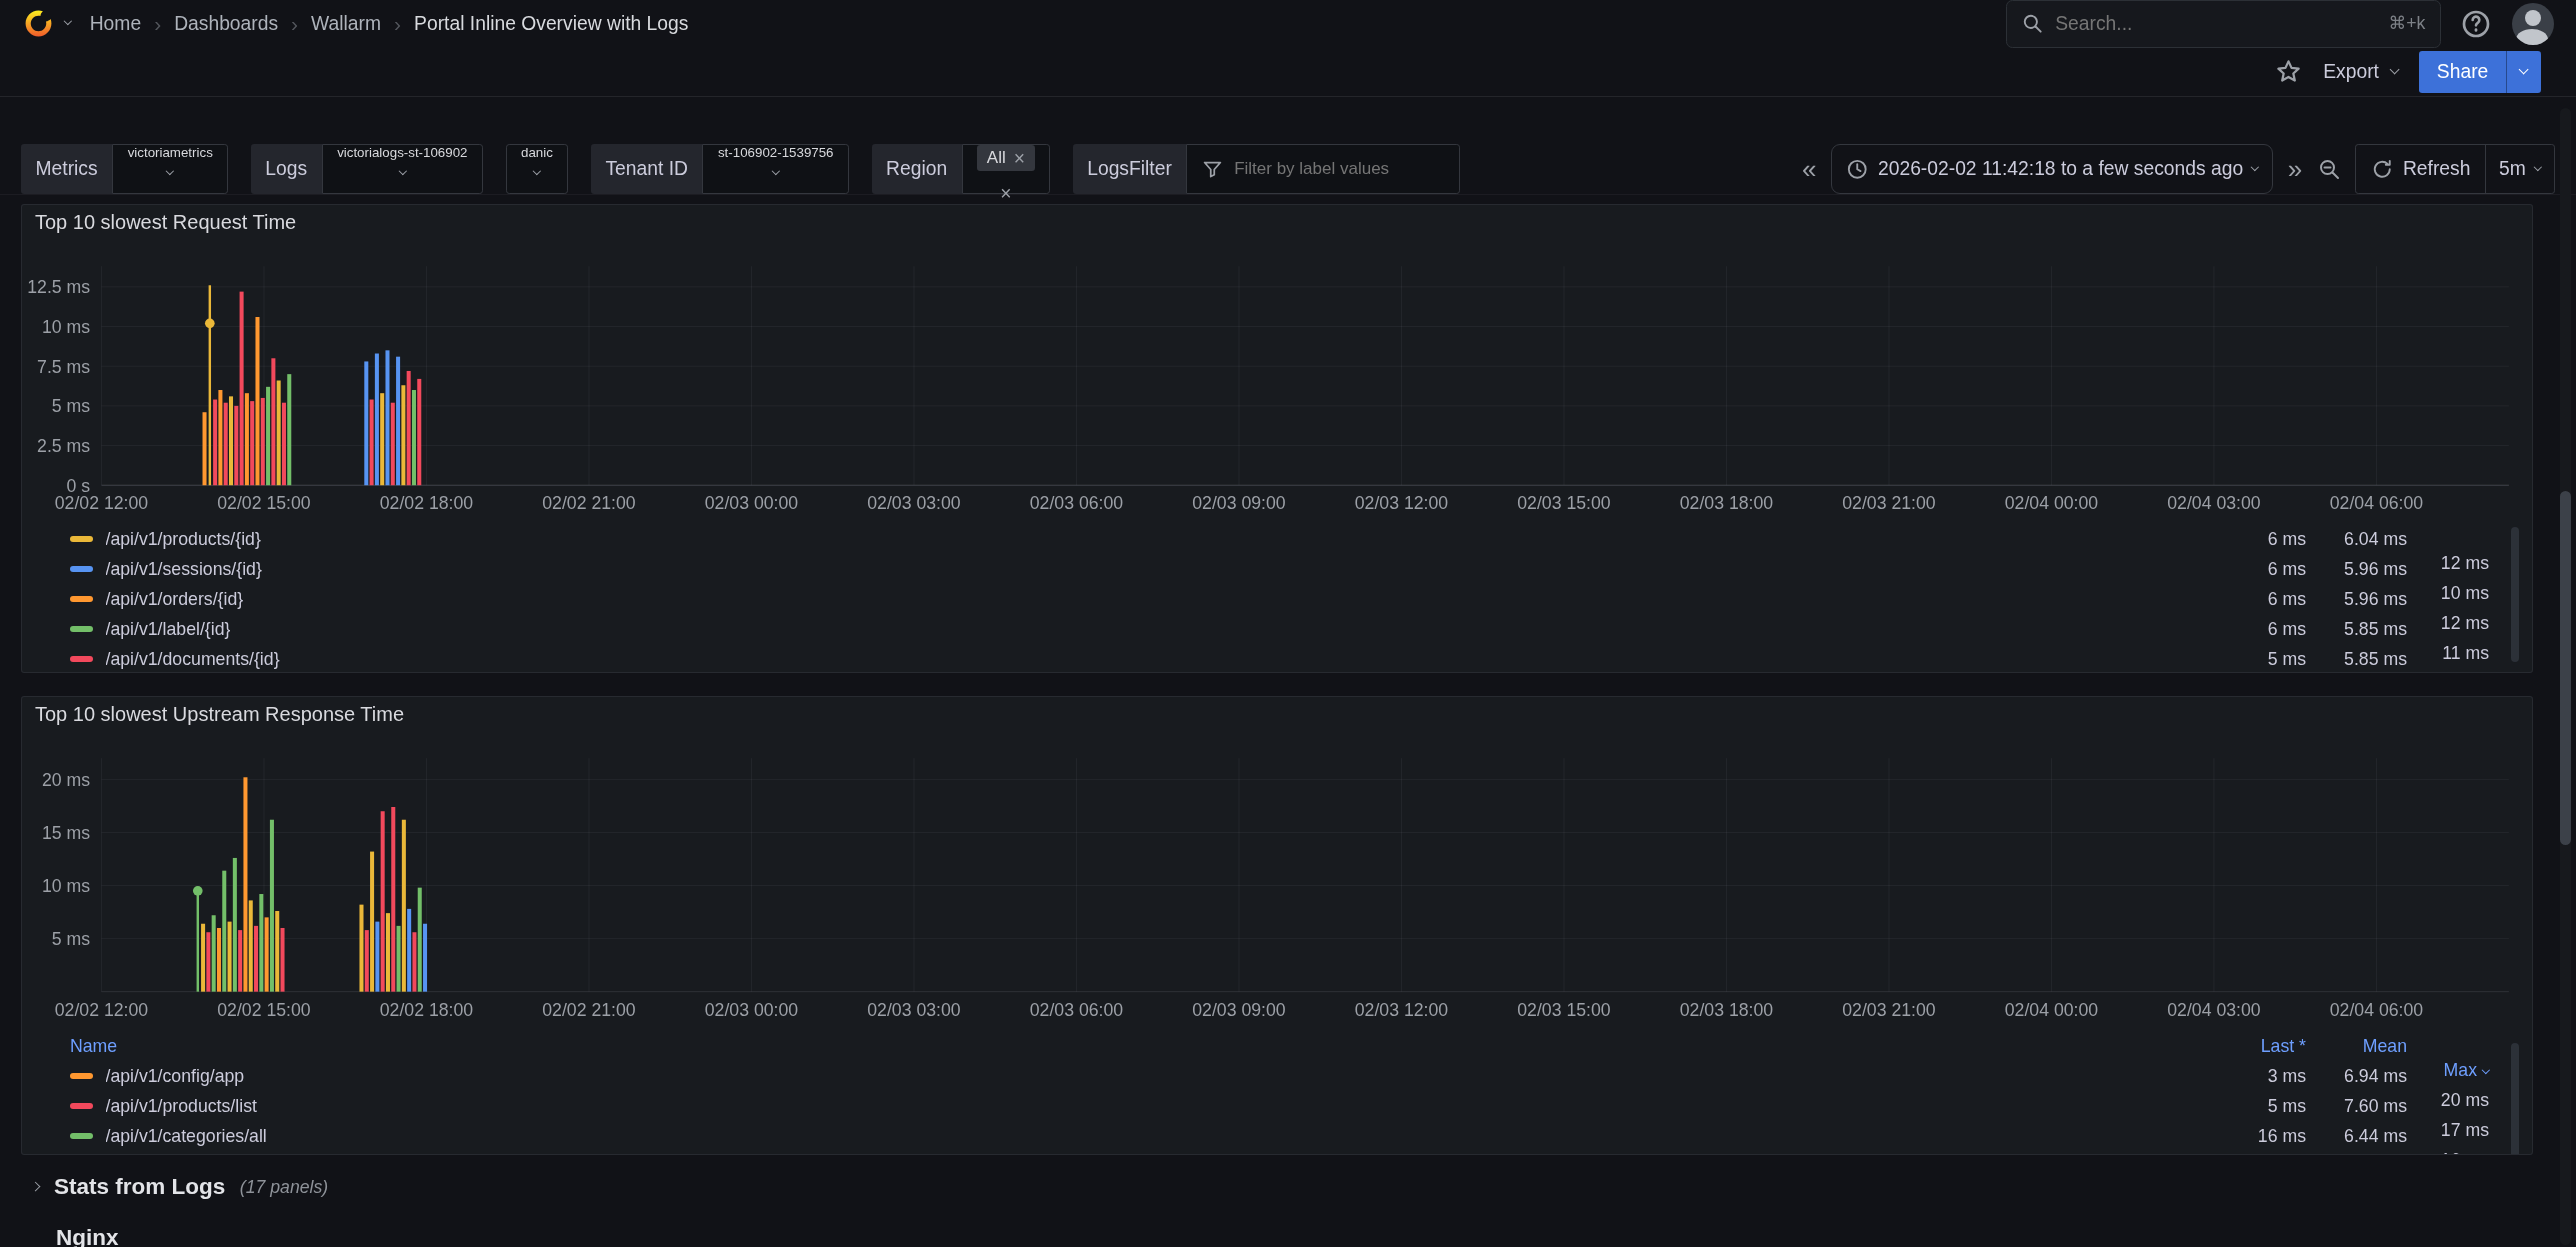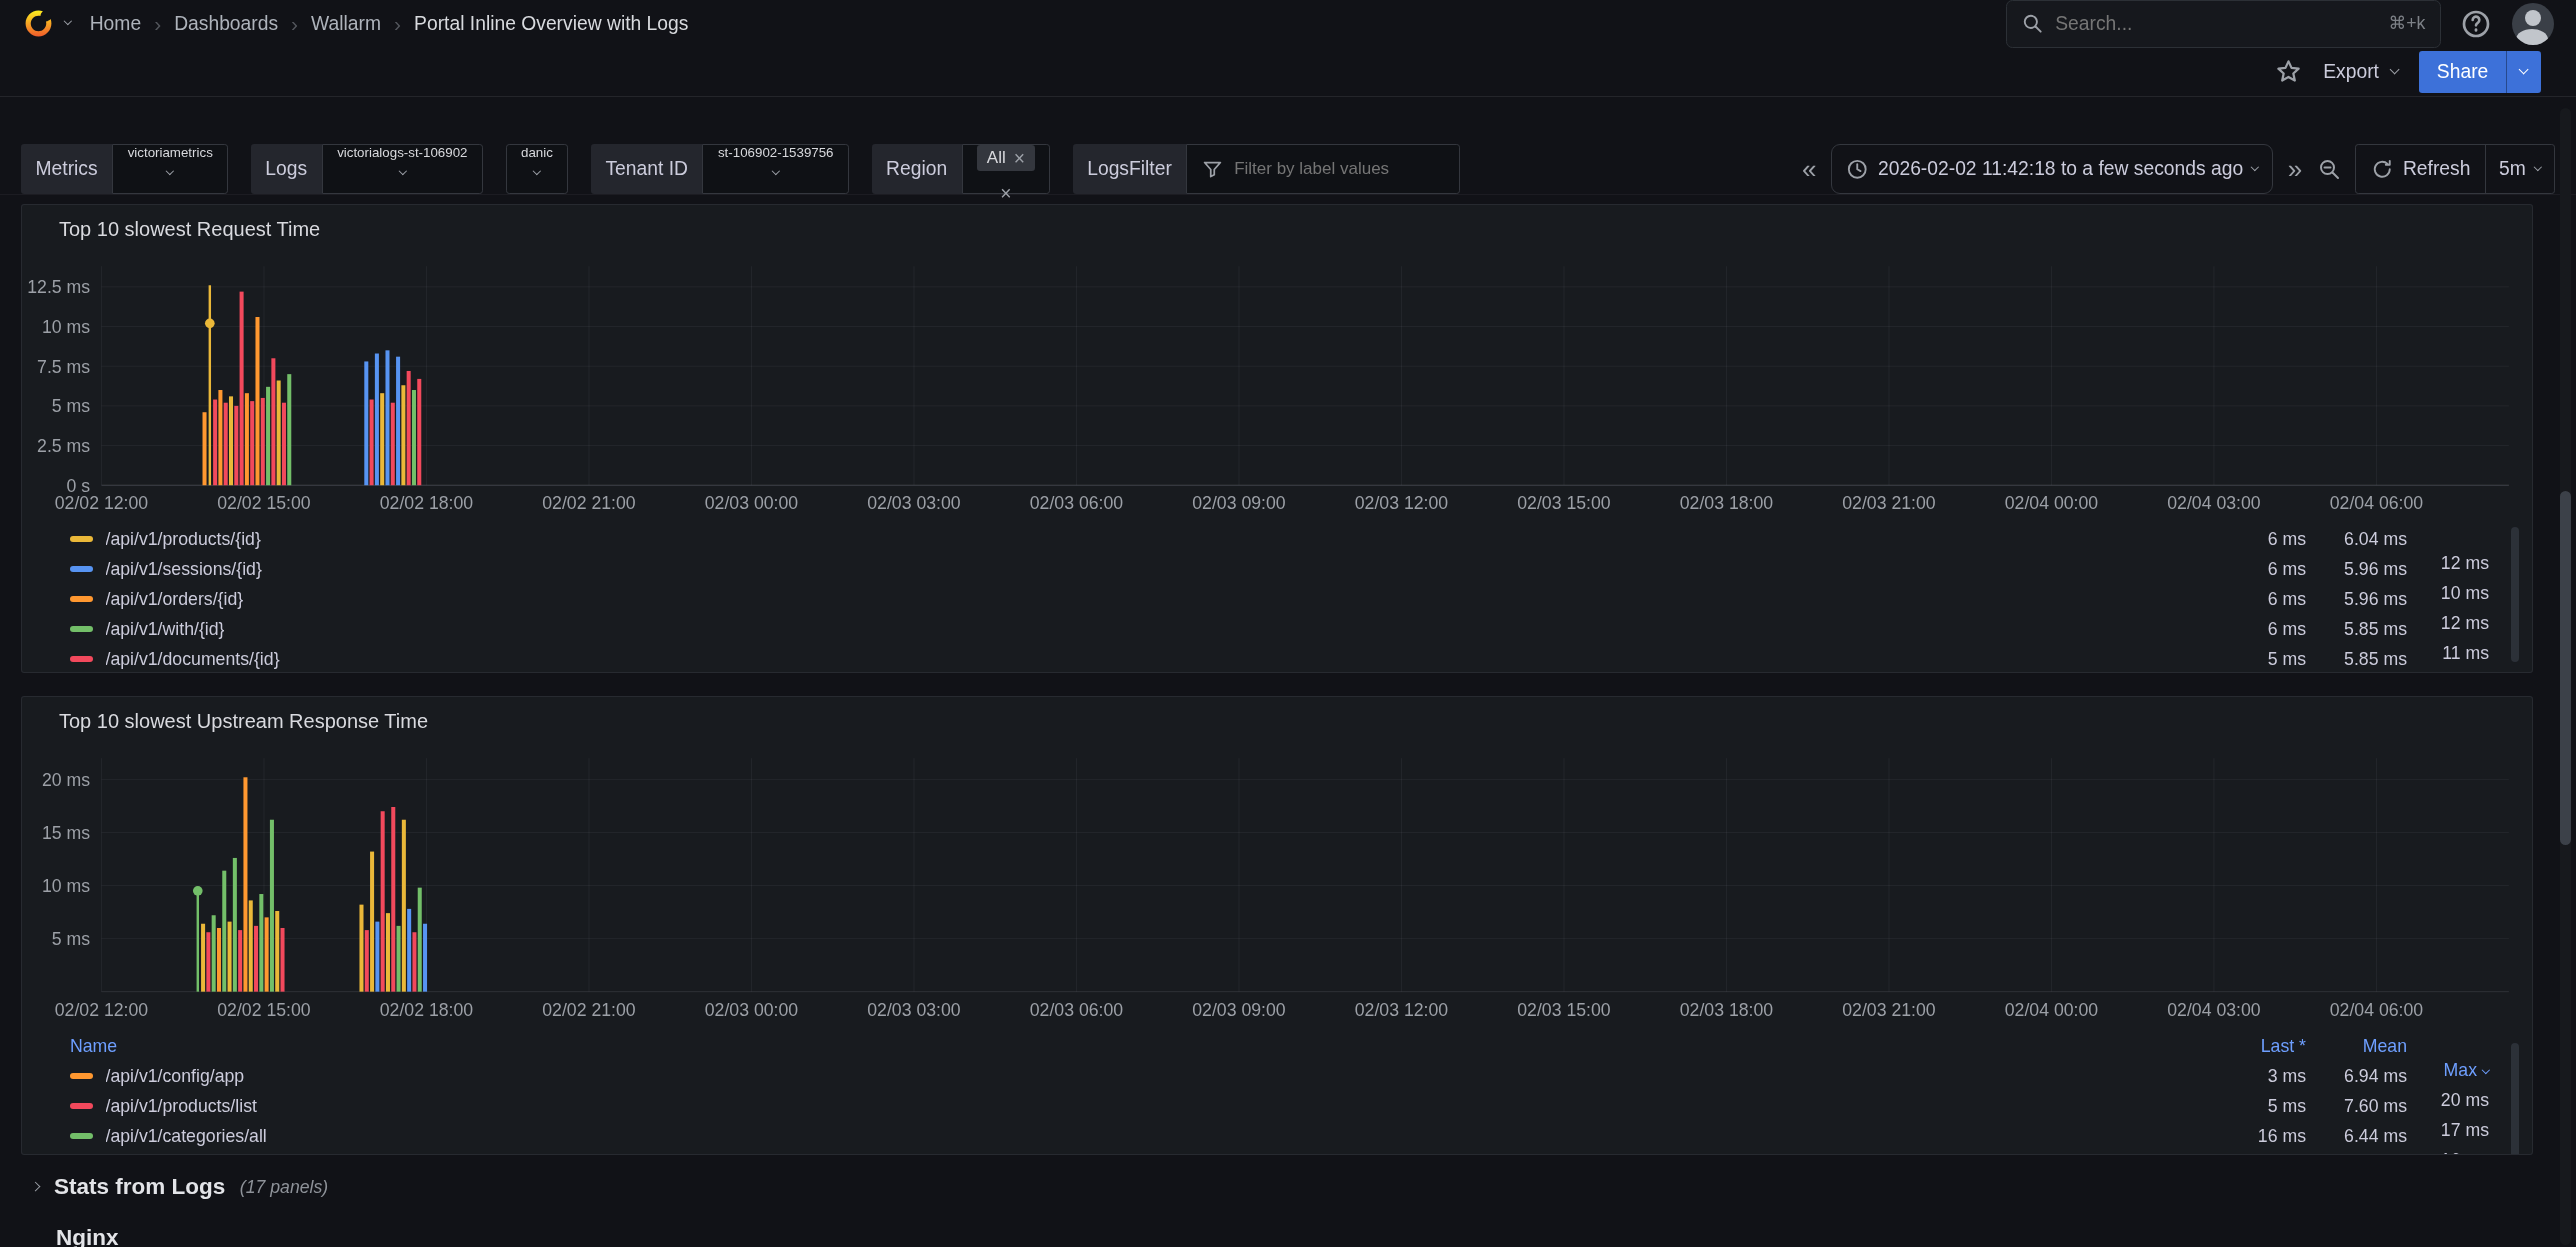--- a/index.html
+++ b/index.html
@@ -50,21 +50,21 @@
   .icon-btn { background:transparent; border:0; color:#9da1a8; font-size:26px; line-height:1; cursor:pointer; display:flex; align-items:center; }
   .time-btn { height:50px; border:0.8px solid #34373e; border-radius:9px; background:transparent; display:flex; align-items:center; gap:9px; padding:0 14.5px; color:#ccccdc; font:inherit; cursor:pointer; white-space:nowrap; }
   .refresh-group { height:50px; border:0.8px solid #34373e; border-radius:3.2px; display:flex; align-items:center; }
   .refresh-main { display:flex; align-items:center; gap:9.7px; padding:0 14.5px; height:100%; cursor:pointer; }
   .refresh-int { display:flex; align-items:center; gap:9.7px; padding:0 13px; height:100%; border-left:0.8px solid #34373e; cursor:pointer; }
 
   
   .panel { position:absolute; background:#181b1f; border:0.8px solid rgba(204,204,220,0.09); border-radius:3.2px; overflow:hidden; }
   #panel-0 { left:21px; top:204px; width:2512px; height:469px; }
   #panel-1 { left:21px; top:696px; width:2512px; height:459px; }
-  .panel-title { position:absolute; top:13px; left:13px; font-size:20px; font-weight:500; color:#d9dadf;margin-left:24px; }
+  .panel-title { position:absolute; top:6px; left:13px; font-size:20px; font-weight:500; color:#d9dadf; }
   .chart { position:absolute; top:45px; left:3.2px; }
   .legend { position:absolute; left:0; right:0; }
   .lg-row { display:flex; align-items:center; height:30px; padding:0 43px 0 48px; font-size:17.7px; }
   .lg-head { color:#6e9fff; height:29px; }
   .lg-name { flex:1; display:flex; align-items:center; gap:13px; min-width:0; }
   .lg-swatch { width:22.5px; height:6.4px; border-radius:3.2px; flex:0 0 auto; }
   .lg-cell { width:121px; text-align:right; white-space:nowrap; }
   .lg-cell.mean { width:101px; }
   .lg-cell.max { width:82px;margin-top:48px; }
   .lg-head .lg-cell { display:flex; justify-content:flex-end; align-items:center; gap:6.4px; }
@@ -333,21 +333,21 @@
             <span class="lg-swatch" style="background: rgb(255, 152, 48);"></span>
             <span class="series-name">/api/v1/orders/{id}</span>
           </div>
           <div class="lg-cell">6 ms</div>
           <div class="lg-cell mean">5.96 ms</div>
           <div class="lg-cell max">12 ms</div>
         </div>
         <div class="lg-row">
           <div class="lg-name">
             <span class="lg-swatch" style="background: rgb(115, 191, 105);"></span>
-            <span class="series-name">/api/v1/with/{id}</span>
+            <span class="series-name">/api/v1/label/{id}</span>
           </div>
           <div class="lg-cell">6 ms</div>
           <div class="lg-cell mean">5.85 ms</div>
           <div class="lg-cell max">11 ms</div>
         </div>
         <div class="lg-row">
           <div class="lg-name">
             <span class="lg-swatch" style="background: rgb(242, 73, 92);"></span>
             <span class="series-name">/api/v1/documents/{id}</span>
           </div>

